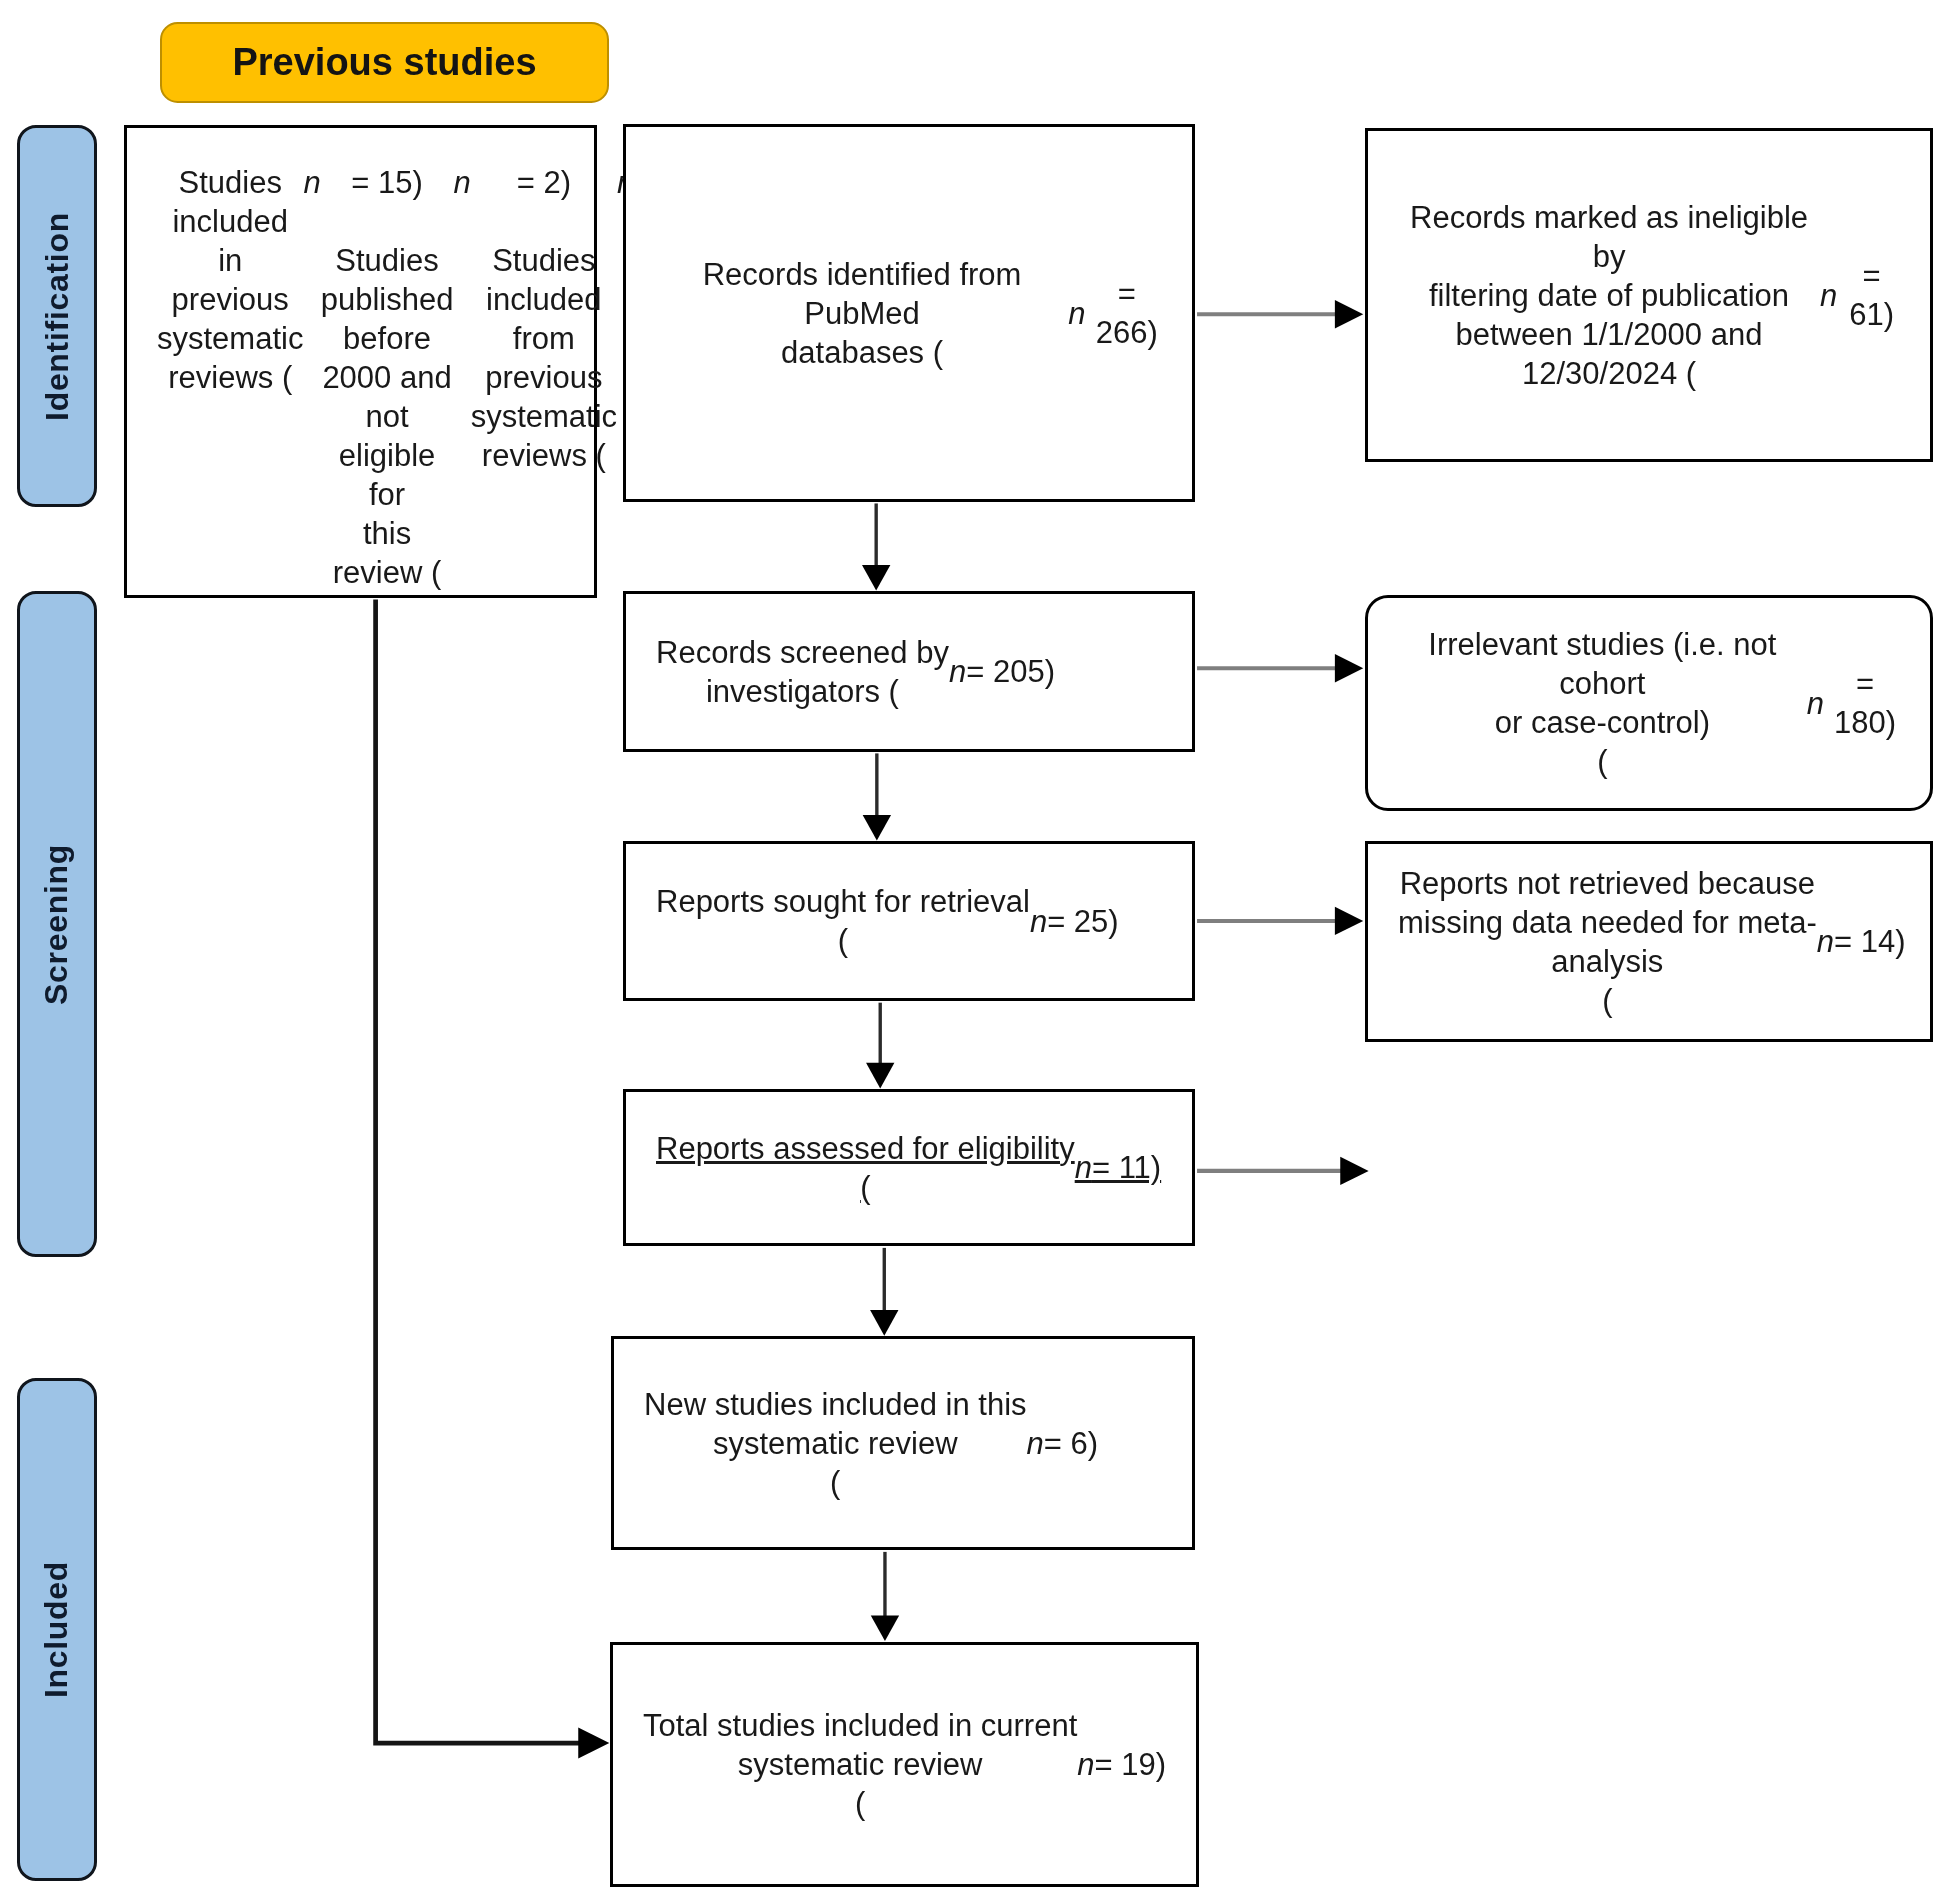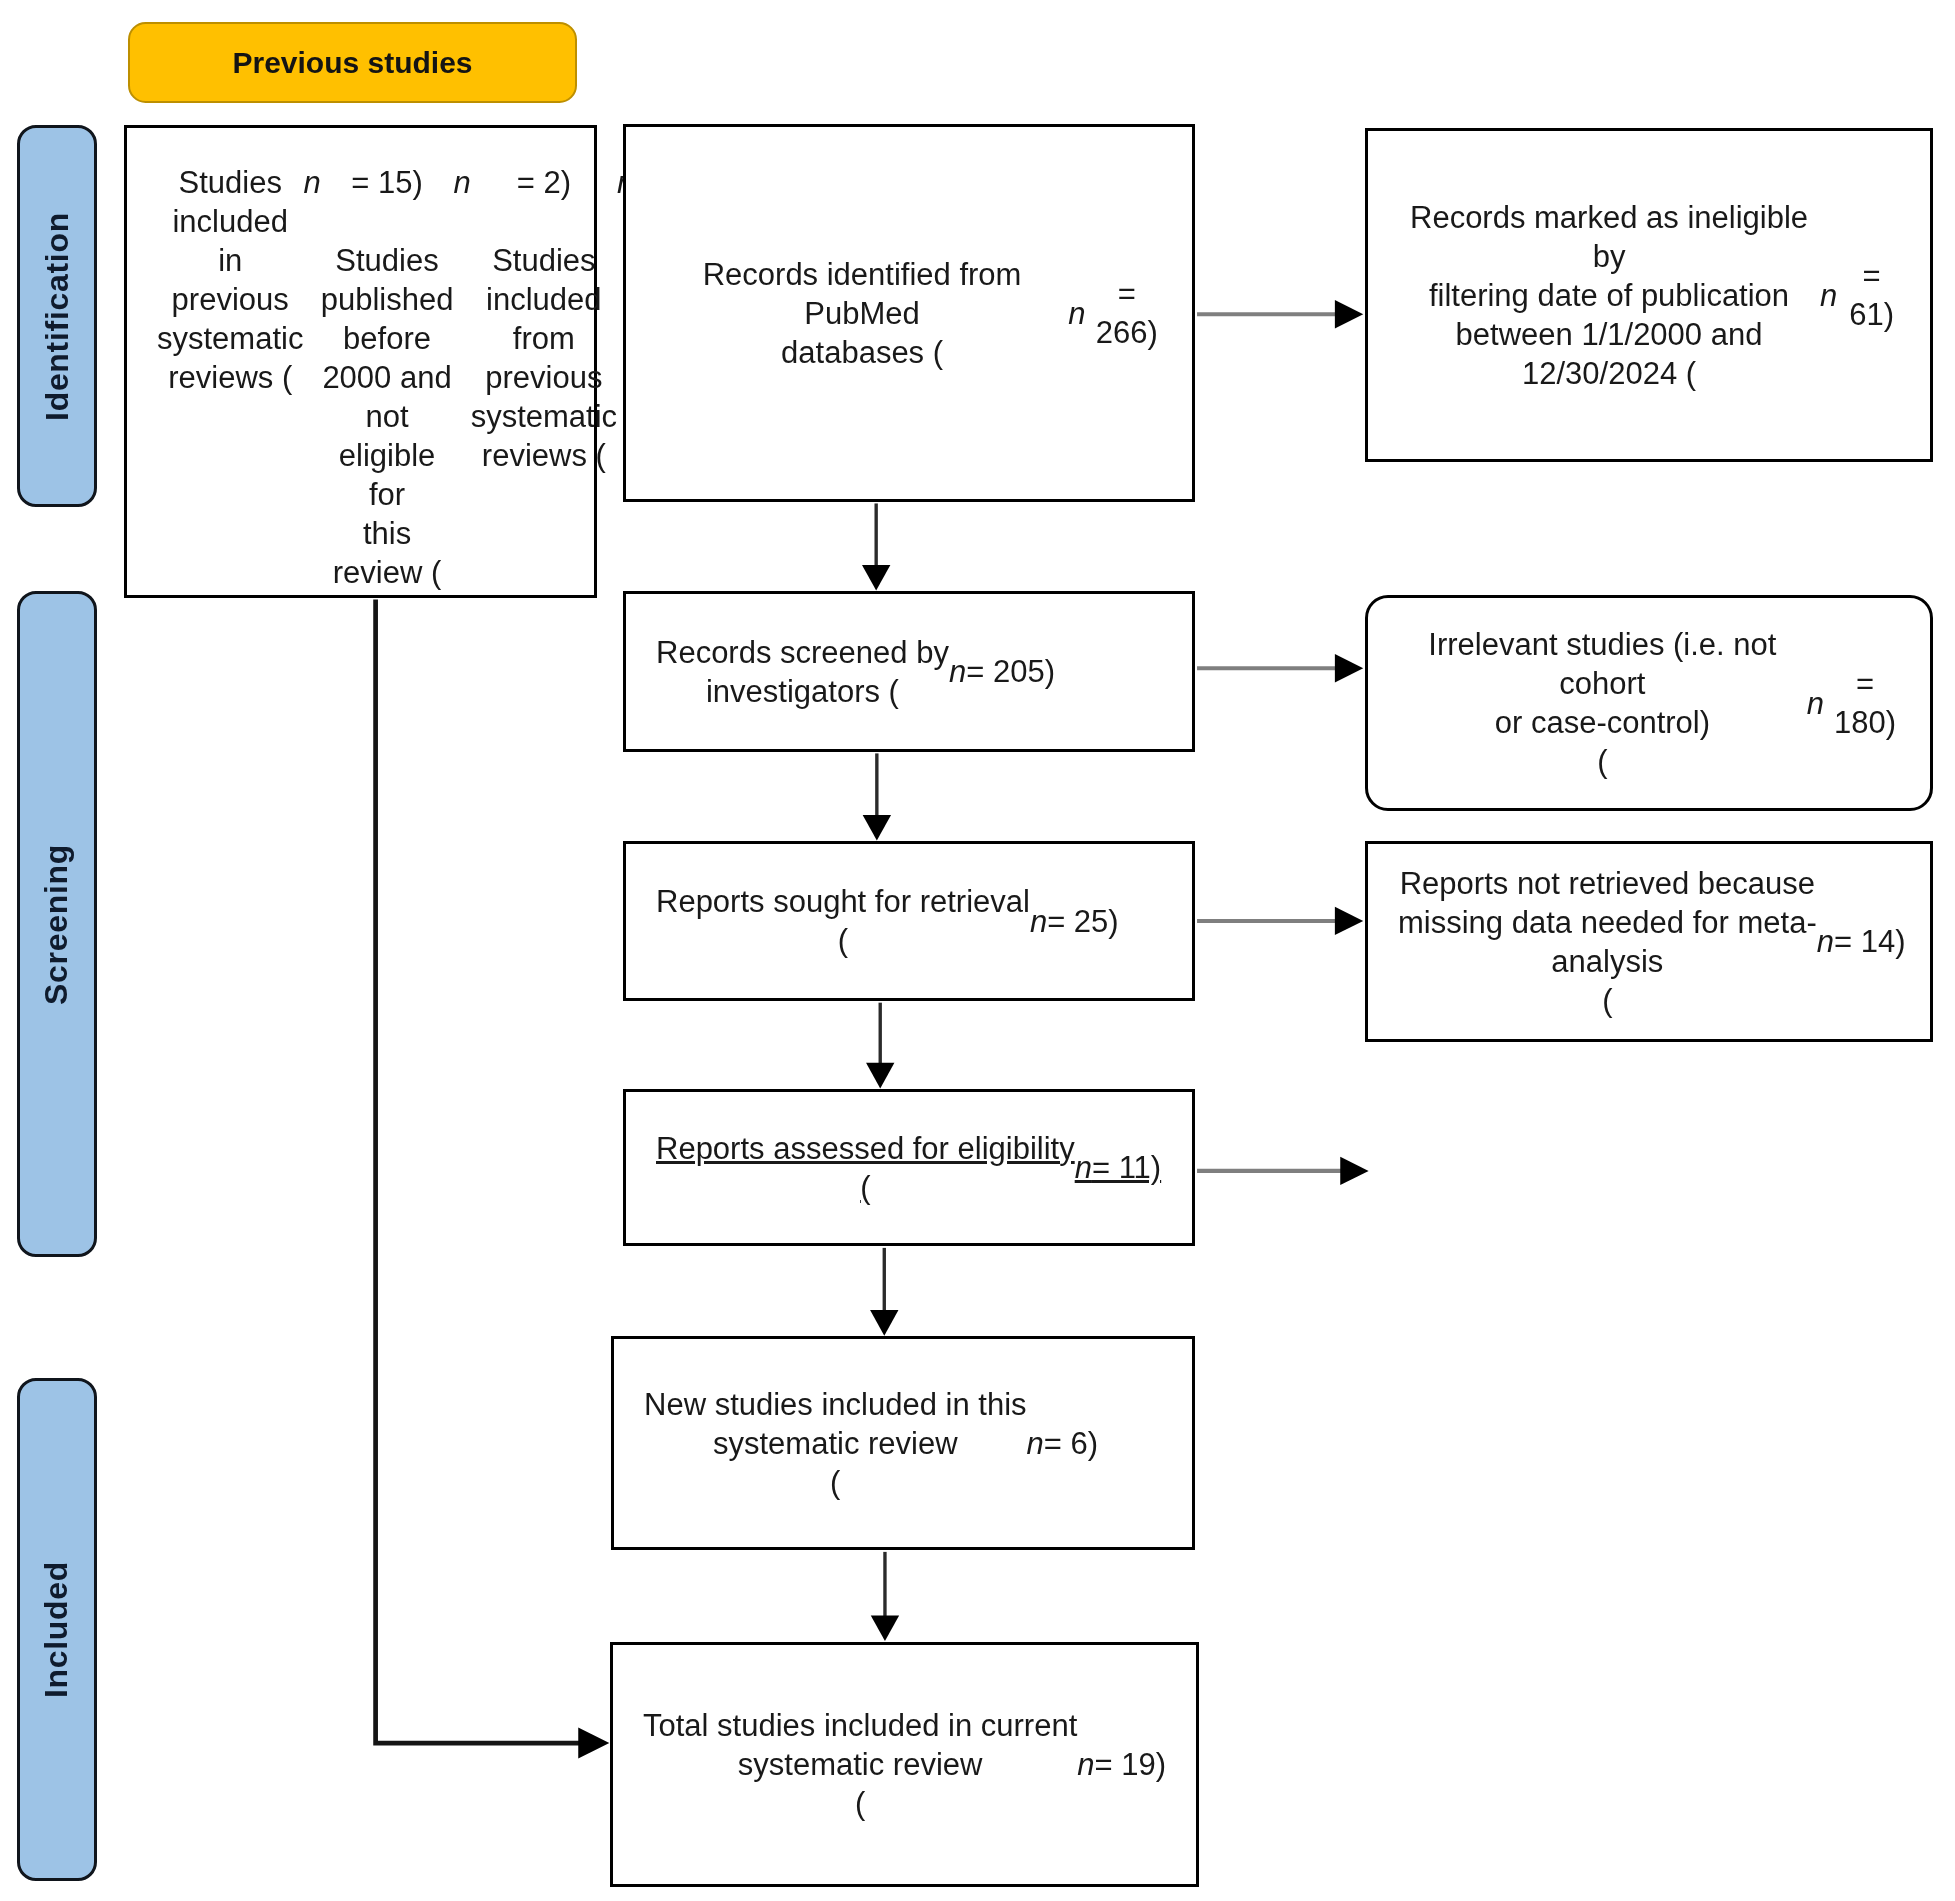--- a/index.html
+++ b/index.html
@@ -14,25 +14,26 @@
 
   
   .hdr {
     position: absolute;
     background: #FFC000;
     border: 2.7px solid #BD8F00;
     border-radius: 17.6px;
     display: flex;
     align-items: center;
     justify-content: center;
-    font-size: 30px;
+    font-size: 38px;
     font-weight: bold;
     color: #141414;
     box-sizing: border-box;
     text-align: center;
+    margin-left: 32px;
   }
   .hdr-prev { left: 128px; top: 22px;  width: 449px;  height: 81px; }
   .hdr-new  { left: 617px; top: 22px;  width: 1315px; height: 81px; }
 
   
   .stage {
     position: absolute;
     left: 17px;
     width: 80px;
     background: #9DC3E6;

